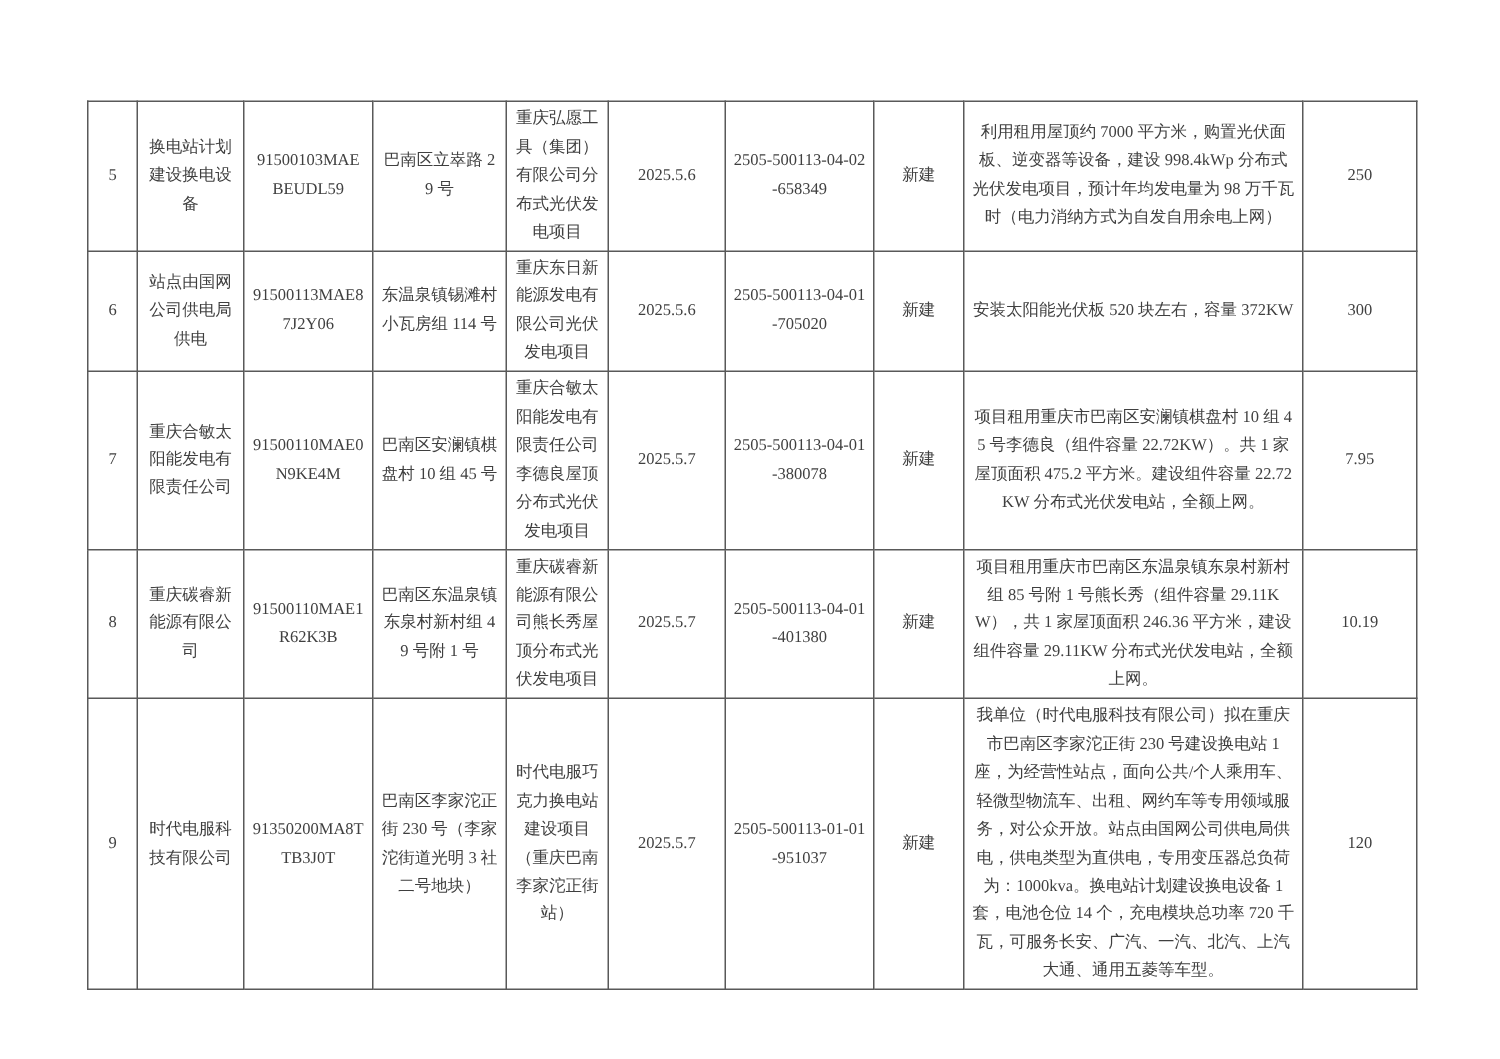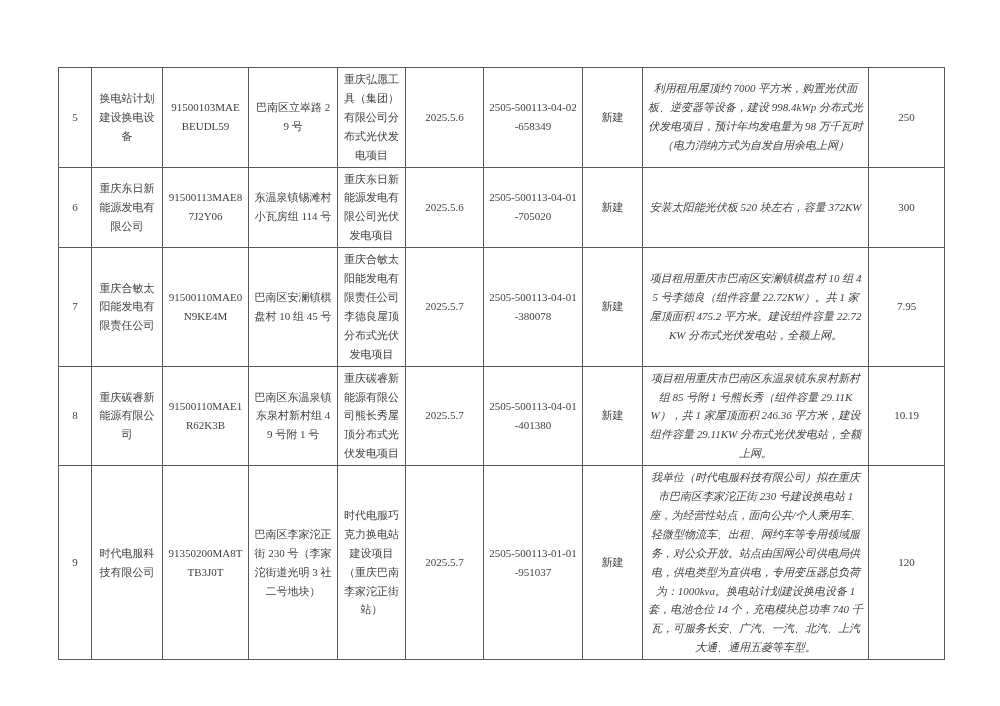--- a/index.html
+++ b/index.html
@@ -31,21 +31,20 @@
     font-size: 11px;
     line-height: 1.72;
     padding: 2px 5px;
     word-break: break-all;
     overflow: hidden;
   }
   td.desc {
     text-align: justify;
     text-align-last: center;
     padding: 3px 9px;
-    font-style: italic;
   }
   col.c-no       { width: 33px; }
   col.c-company  { width: 71px; }
   col.c-code     { width: 86px; }
   col.c-addr     { width: 89px; }
   col.c-proj     { width: 68px; }
   col.c-date     { width: 78px; }
   col.c-rec      { width: 99px; }
   col.c-type     { width: 60px; }
   col.c-desc     { width: 226px; }
@@ -76,21 +75,21 @@
         <td>巴南区立崒路 29 号</td>
         <td>重庆弘愿工具（集团）有限公司分布式光伏发电项目</td>
         <td>2025.5.6</td>
         <td>2505-500113-04-02-658349</td>
         <td>新建</td>
         <td class="desc">利用租用屋顶约 7000 平方米，购置光伏面板、逆变器等设备，建设 998.4kWp 分布式光伏发电项目，预计年均发电量为 98 万千瓦时（电力消纳方式为自发自用余电上网）</td>
         <td>250</td>
       </tr>
       <tr style="height:76px">
         <td>6</td>
-        <td>重庆东日新能源发电有限公司</td>
+        <td>站点由国网公司供电局供电</td>
         <td>91500113MAE87J2Y06</td>
         <td>东温泉镇锡滩村小瓦房组 114 号</td>
         <td>重庆东日新能源发电有限公司光伏发电项目</td>
         <td>2025.5.6</td>
         <td>2505-500113-04-01-705020</td>
         <td>新建</td>
         <td class="desc">安装太阳能光伏板 520 块左右，容量 372KW</td>
         <td>300</td>
       </tr>
       <tr style="height:109px">
@@ -119,18 +118,18 @@
       </tr>
       <tr style="height:170px">
         <td>9</td>
         <td>时代电服科技有限公司</td>
         <td>91350200MA8TTB3J0T</td>
         <td>巴南区李家沱正街 230 号（李家沱街道光明 3 社二号地块）</td>
         <td>时代电服巧克力换电站建设项目（重庆巴南李家沱正街站）</td>
         <td>2025.5.7</td>
         <td>2505-500113-01-01-951037</td>
         <td>新建</td>
-        <td class="desc">我单位（时代电服科技有限公司）拟在重庆市巴南区李家沱正街 230 号建设换电站 1 座，为经营性站点，面向公共/个人乘用车、轻微型物流车、出租、网约车等专用领域服务，对公众开放。站点由国网公司供电局供电，供电类型为直供电，专用变压器总负荷为：1000kva。换电站计划建设换电设备 1 套，电池仓位 14 个，充电模块总功率 740 千瓦，可服务长安、广汽、一汽、北汽、上汽大通、通用五菱等车型。</td>
+        <td class="desc">我单位（时代电服科技有限公司）拟在重庆市巴南区李家沱正街 230 号建设换电站 1 座，为经营性站点，面向公共/个人乘用车、轻微型物流车、出租、网约车等专用领域服务，对公众开放。站点由国网公司供电局供电，供电类型为直供电，专用变压器总负荷为：1000kva。换电站计划建设换电设备 1 套，电池仓位 14 个，充电模块总功率 720 千瓦，可服务长安、广汽、一汽、北汽、上汽大通、通用五菱等车型。</td>
         <td>120</td>
       </tr>
     </tbody>
   </table>
 </div>
 
 </body></html>

